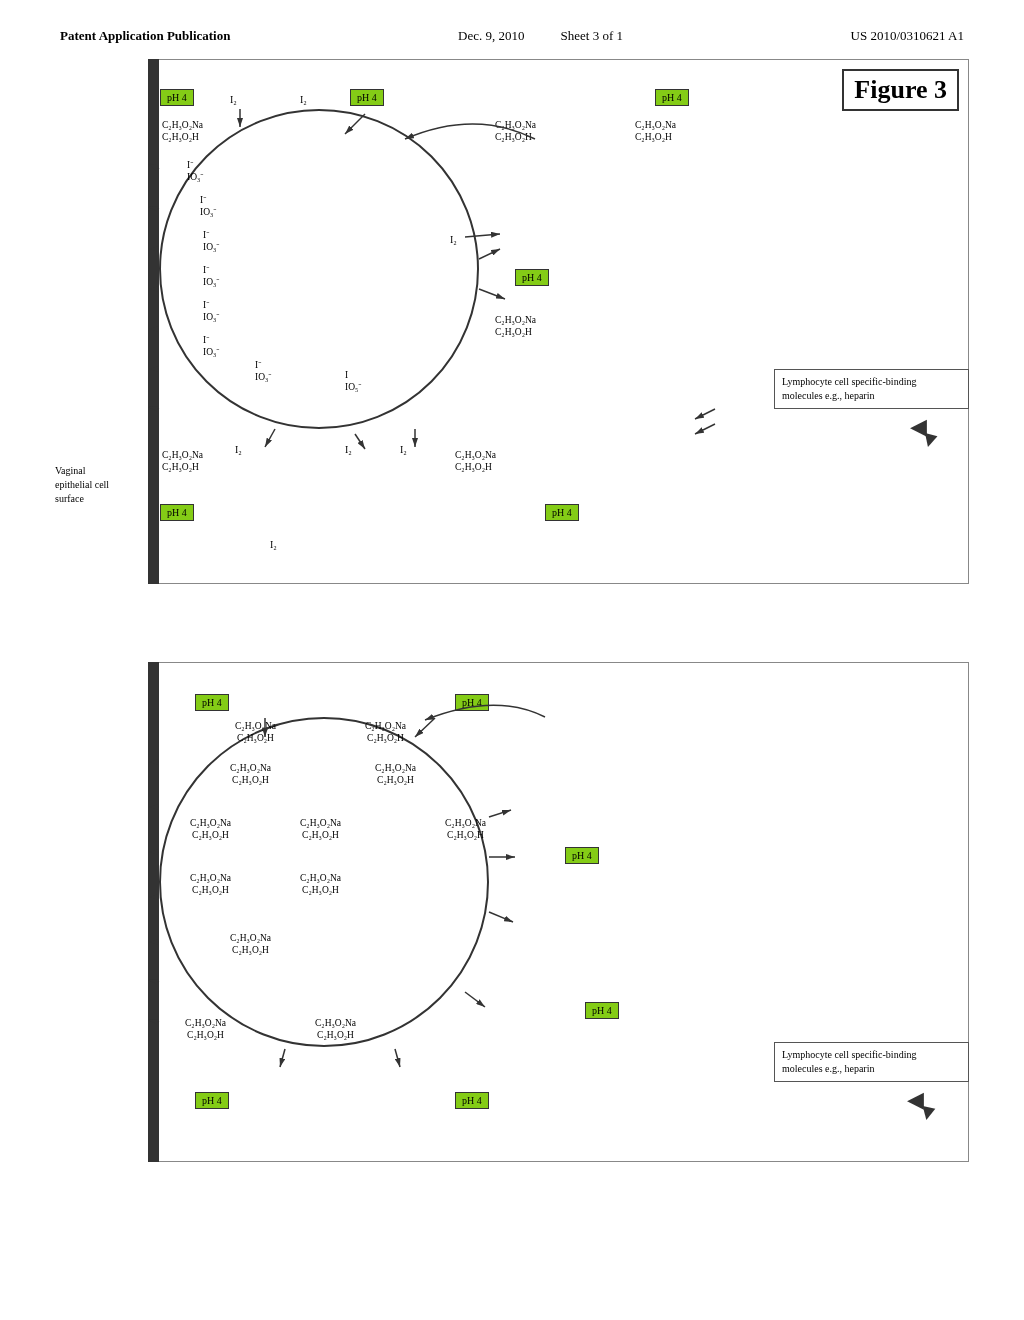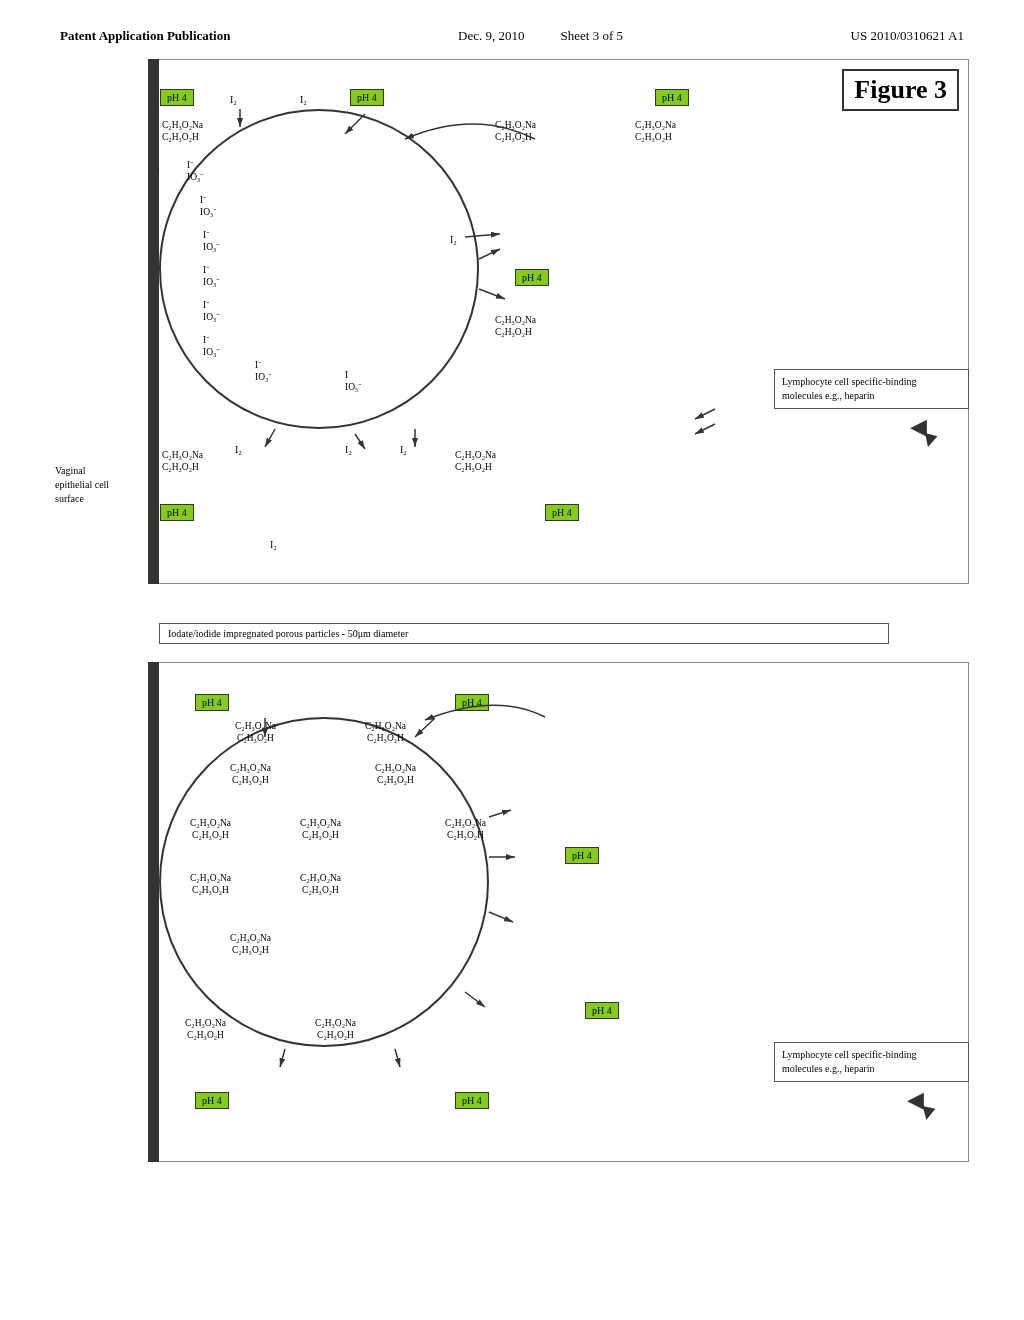--- a/index.html
+++ b/index.html
@@ -45,21 +45,21 @@
       text-align: center;
     }
   </style>
 </head>
 <body>
 
 <div class="page-header">
   <div class="header-left">Patent Application Publication</div>
   <div class="header-center">
     <span>Dec. 9, 2010</span>
-    <span>Sheet 3 of 5</span>
+    <span>Sheet 3 of 1</span>
   </div>
   <div class="header-right">US 2010/0310621 A1</div>
 </div>
 
 <div style="position:relative; margin: 5px 55px 0 55px; height: 595px;">
 
   <div style="position:absolute; left:93px; top:0; right:0; bottom:70px; border:1.5px solid #888;"></div>
 
   <div style="position:absolute; left:93px; top:0; width:11px; height:525px; background:#333;"></div>
 
@@ -145,23 +145,20 @@
     <line x1="410" y1="178" x2="445" y2="175" stroke="#333" stroke-width="1.5" marker-end="url(#arrowhead)"></line>
 
     <line x1="220" y1="370" x2="210" y2="388" stroke="#333" stroke-width="1.5" marker-end="url(#arrowhead)"></line>
     <line x1="300" y1="375" x2="310" y2="390" stroke="#333" stroke-width="1.5" marker-end="url(#arrowhead)"></line>
     <line x1="360" y1="370" x2="360" y2="388" stroke="#333" stroke-width="1.5" marker-end="url(#arrowhead)"></line>
 
     <line x1="660" y1="350" x2="640" y2="360" stroke="#333" stroke-width="1.5" marker-end="url(#arrowhead)"></line>
     <line x1="660" y1="365" x2="640" y2="375" stroke="#333" stroke-width="1.5" marker-end="url(#arrowhead)"></line>
   </svg>
 
-  <div style="position:absolute; bottom:10px; left:104px; right:80px; border:1.5px solid #555; padding:4px 8px; font-size:10px; background:white;">
-    Iodate/iodide impregnated porous particles - 50μm diameter
-  </div>
 
   <div style="position:absolute; top:310px; right:0px; width:195px; border:1.5px solid #555; padding:5px 7px; font-size:10px; line-height:1.4; background:white;">
     Lymphocyte cell specific-binding<br>molecules e.g., heparin
   </div>
 
   <div style="position:absolute; top:355px; right:42px; font-size:22px; color:#333;">◀</div>
   <div style="position:absolute; top:368px; right:28px; font-size:22px; color:#333; transform: rotate(15deg);">▼</div>
 
 </div>
 

